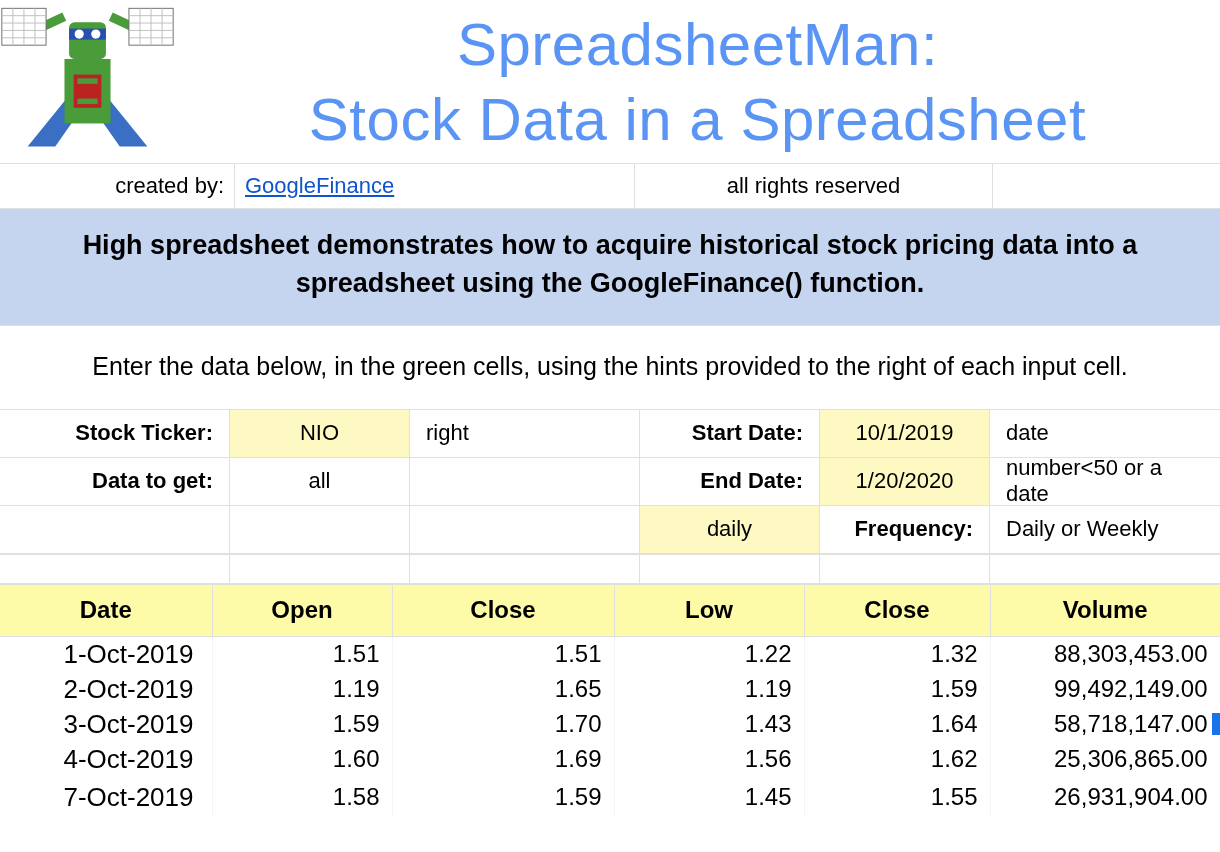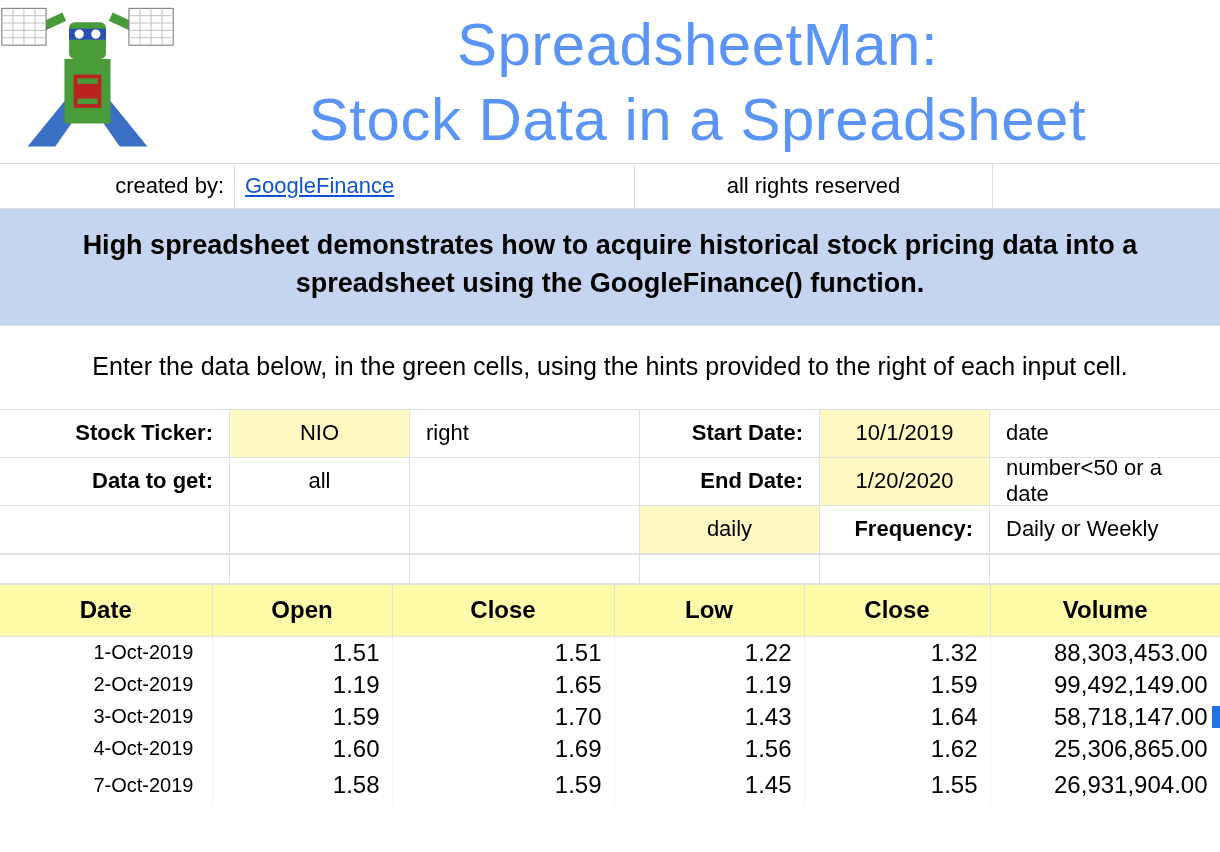--- a/index.html
+++ b/index.html
@@ -122,21 +122,21 @@
   }
   table.data th:last-child { border-right: none; }
   table.data td {
     font-size: 24px;
     text-align: right;
     padding: 2px 12px 2px 4px;
     height: 32px;
     border-right: 1px solid #f4f4f4;
   }
   table.data td.date-cell {
-    font-size: 20px;
+    font-size: 26px;
     text-align: right;
     padding-right: 18px;
   }
   
   .selmark {
     position: absolute;
     right: 0;
     top: 50%;
     transform: translateY(-50%);
     width: 8px;

